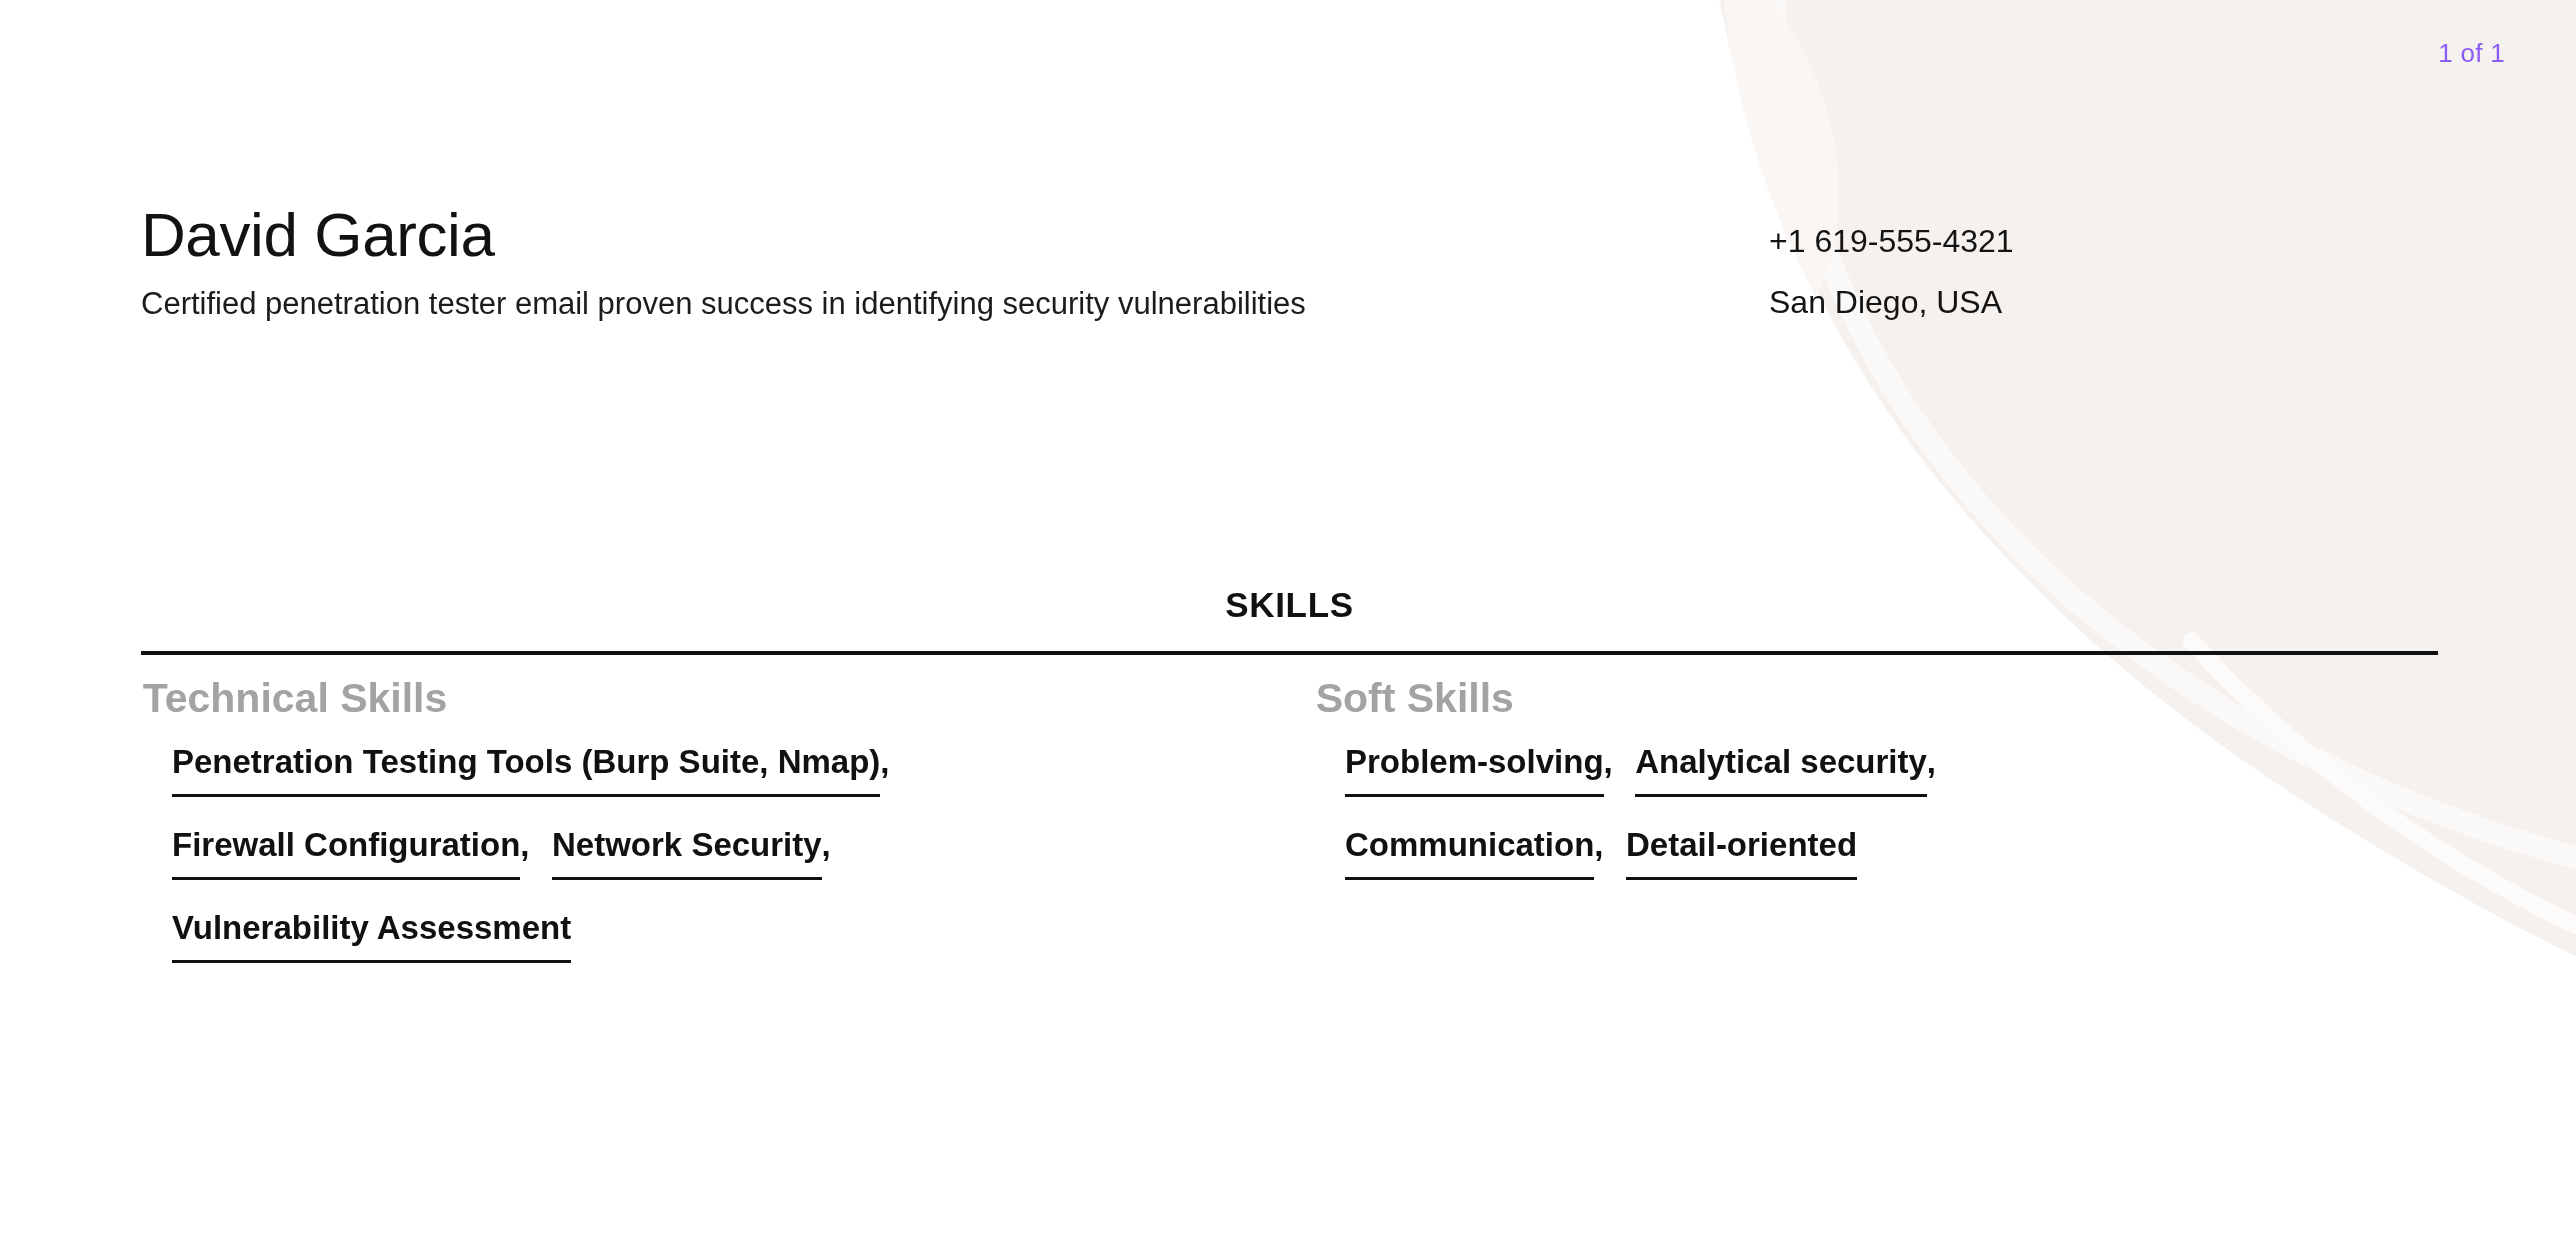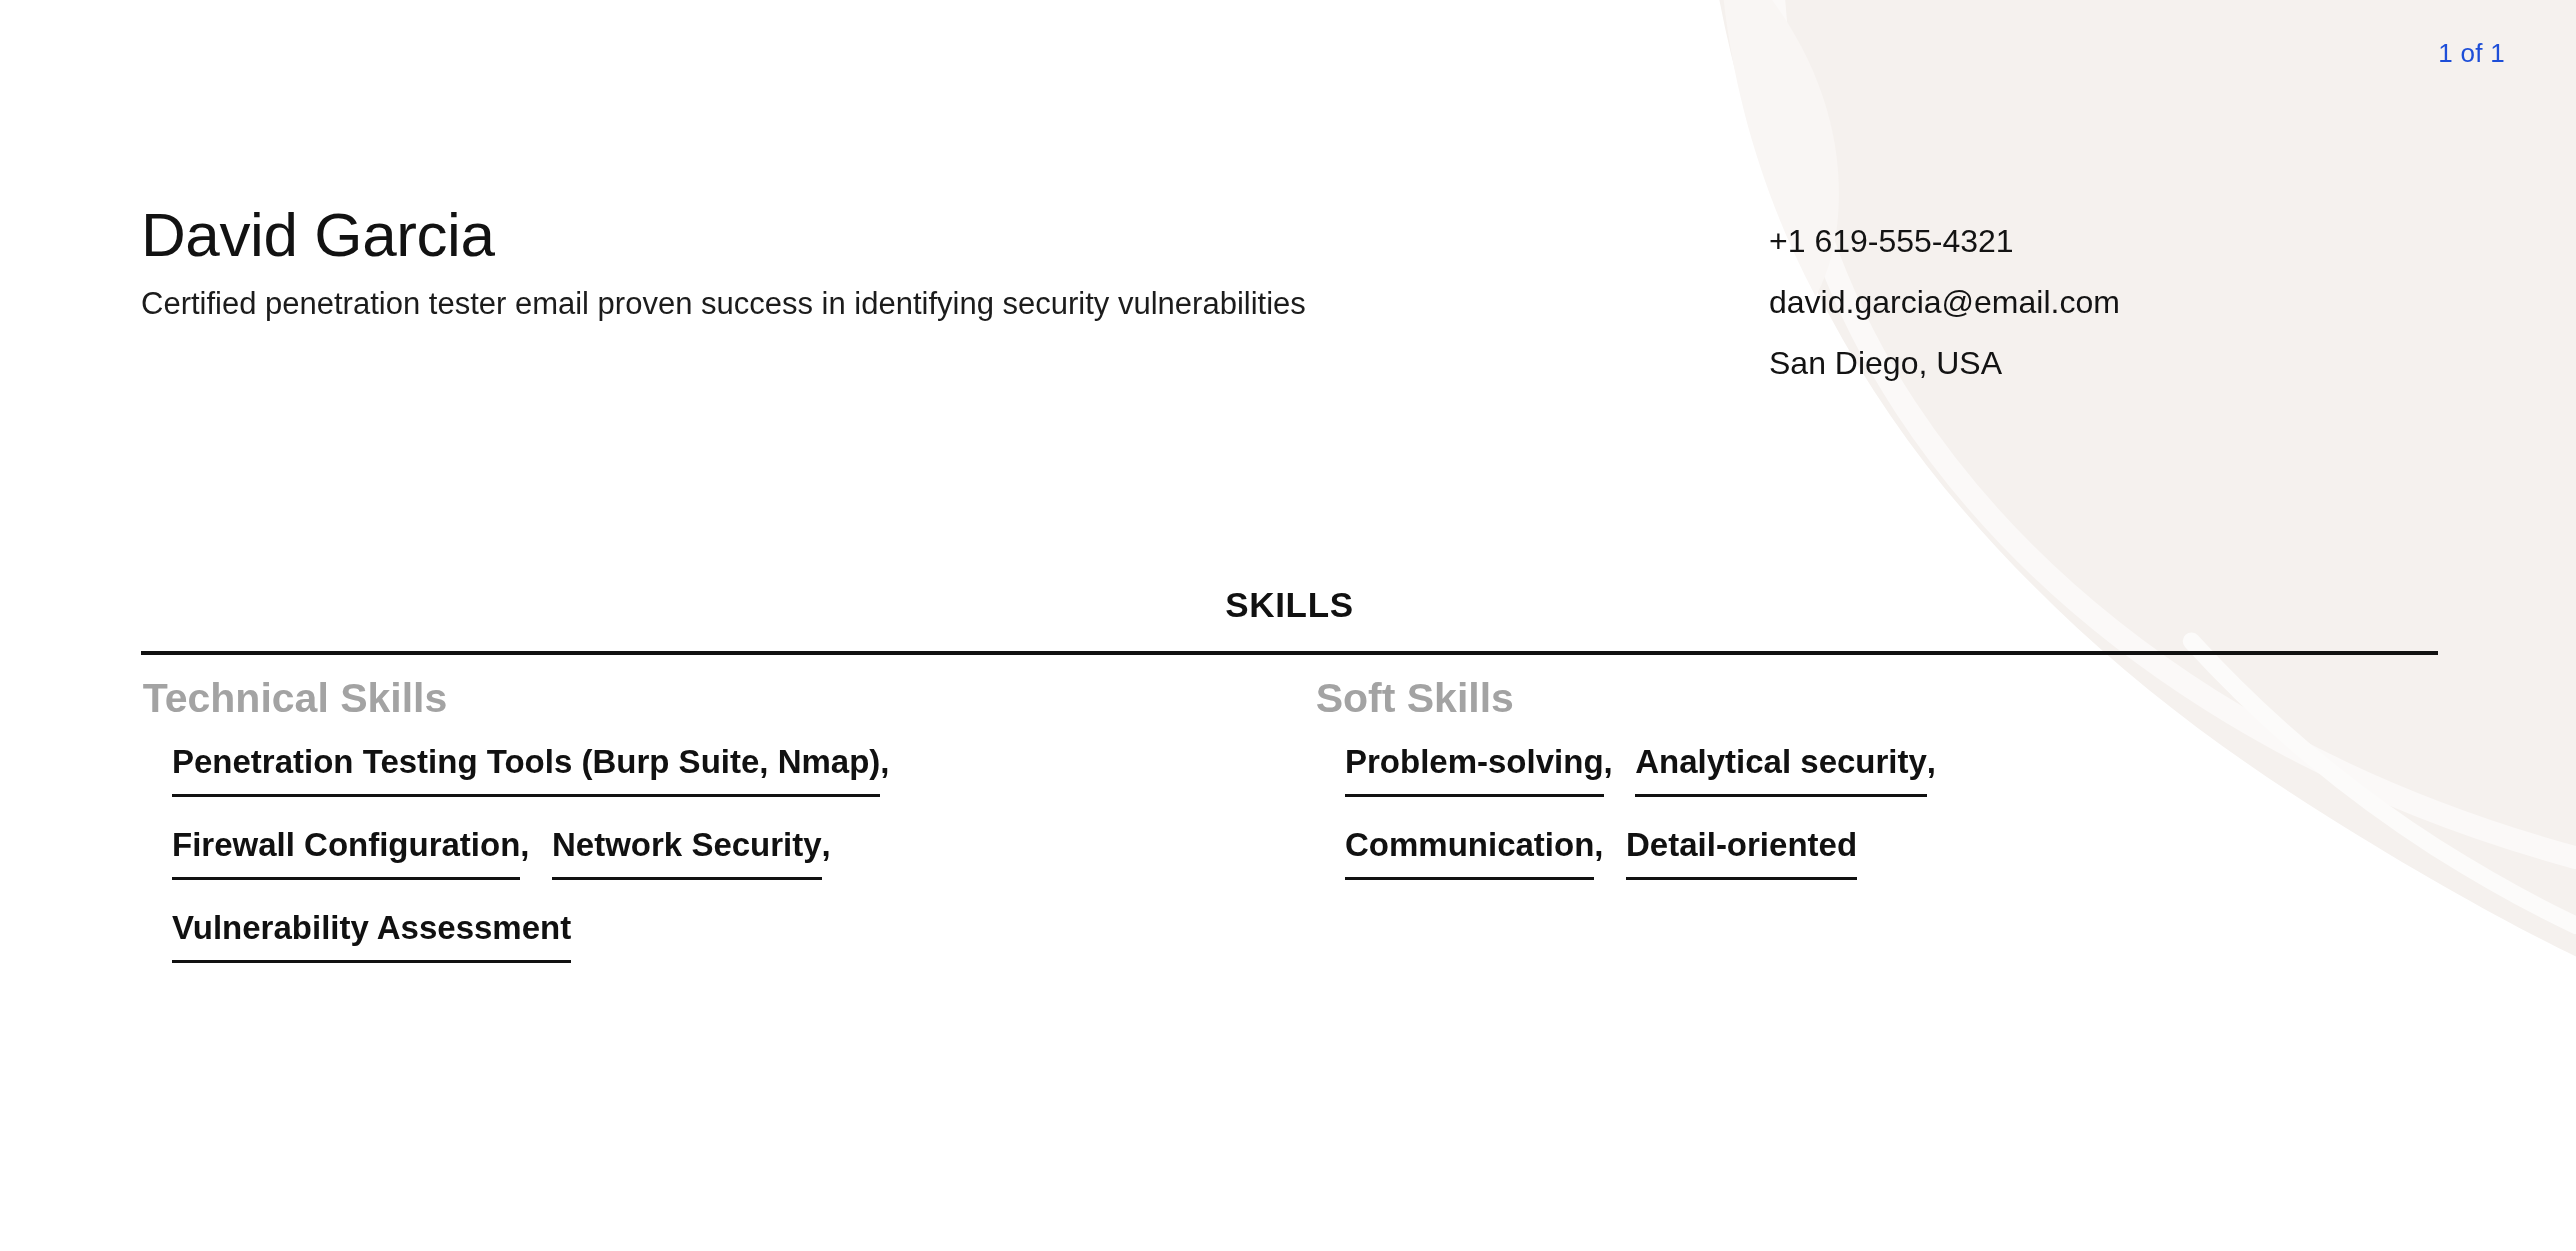--- a/index.html
+++ b/index.html
@@ -27,21 +27,21 @@
     z-index: 0;
   }
 
   
   .page-indicator {
     position: absolute;
     top: 38px;
     right: 71px;
     font-size: 26px;
     letter-spacing: 0.3px;
-    color: #1d4ed8;
+    color: #8b5cf6;
     z-index: 5;
     font-family: "Liberation Sans", sans-serif;
   }
 
   
   .page {
     position: absolute;
     top: 0; left: 4px;
     width: 2576px;
     height: 1252px;
@@ -198,21 +198,20 @@
 
   <div class="header">
 
     <div class="header-left">
       <div class="name">David Garcia</div>
       <div class="summary">Certified penetration tester email proven success in identifying security vulnerabilities</div>
     </div>
 
     <div class="header-right">
       <div class="contact-line">+1 619-555-4321</div>
-      <div class="contact-line">david.garcia@email.com</div>
       <div class="contact-line">San Diego, USA</div>
     </div>
 
   </div>
 
   <div class="section">
     <div class="section-title">SKILLS</div>
     <div class="section-rule"></div>
 
     <div class="skills-grid">

